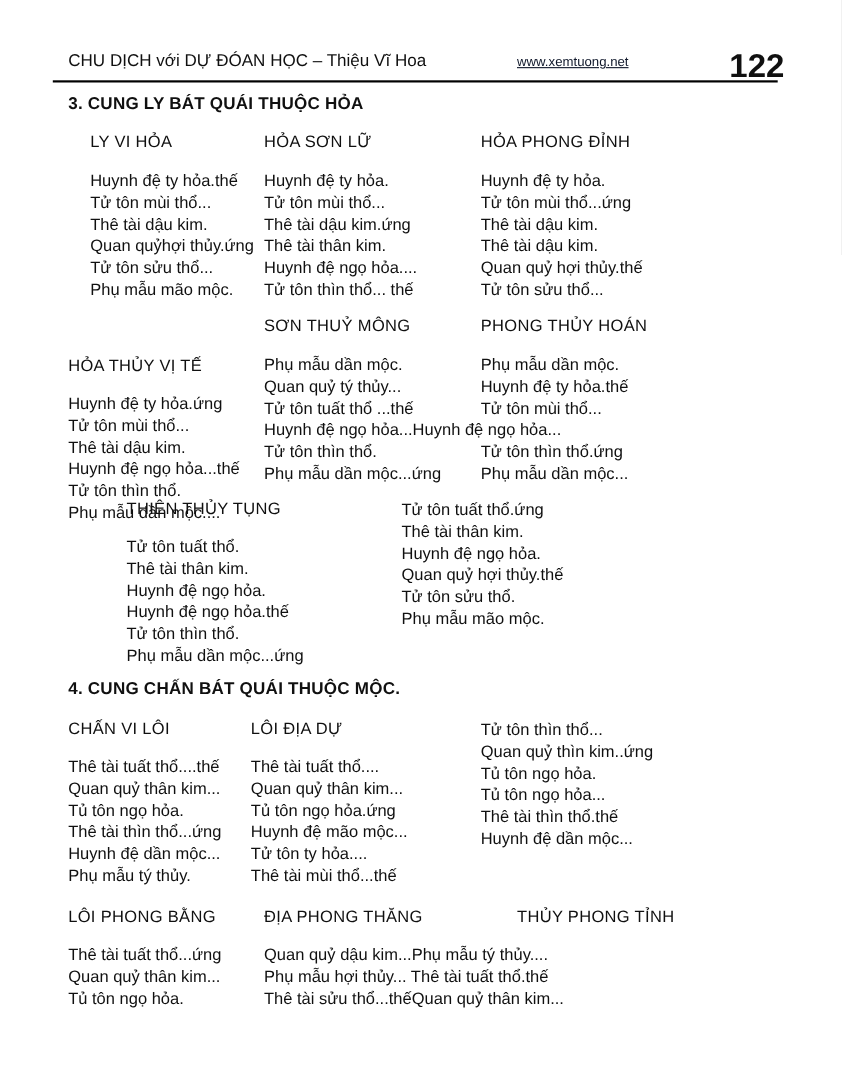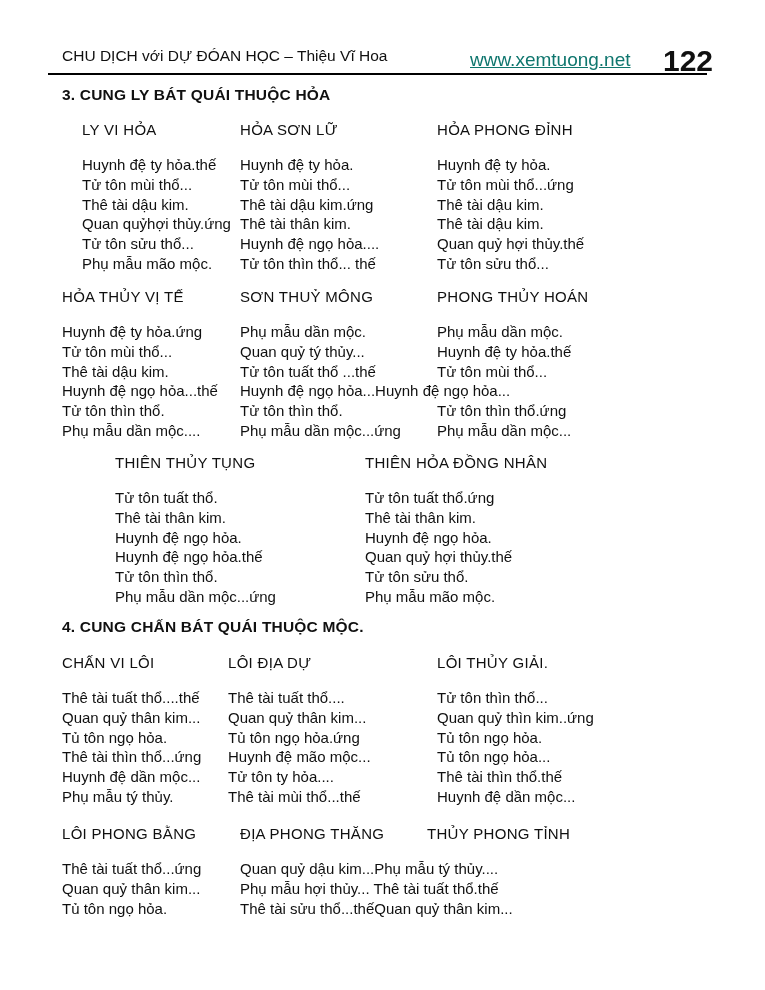--- a/index.html
+++ b/index.html
@@ -7,21 +7,21 @@
     position: relative;
     width: 765px;
     height: 990px;
     background: #ffffff;
     color: #101010;
     font-family: Liberation Sans, sans-serif;
     overflow: hidden;
   }
   .abs { position: absolute; }
   .book-title { font-size: 15.5px; white-space: nowrap; }
-  .website { font-size: 19px; text-decoration: underline; color: #0f766e; white-space: nowrap; }
+  .website { font-size: 12px; text-decoration: underline; color: #0f172a; white-space: nowrap; }
   .pagenum { font-size: 30px; font-weight: bold; white-space: nowrap; }
   .rule { height: 2px; background: #000; }
   .sect-title { font-size: 15.5px; font-weight: bold; white-space: nowrap; letter-spacing: 0.2px; }
   .grp { position: absolute; left: 0; top: 0; width: 765px; }
   .col { position: absolute; top: 0; }
   .hd { font-size: 15px; height: 34px; white-space: nowrap; letter-spacing: 0.3px; }
   .ln { font-size: 15px; height: 19.8px; line-height: 19.8px; white-space: nowrap; }
 </style>
 </head>
 <body>
@@ -59,21 +59,21 @@
       <div class="ln">Huynh đệ ty hỏa.</div>
       <div class="ln">Tử tôn mùi thổ...ứng</div>
       <div class="ln">Thê tài dậu kim.</div>
       <div class="ln">Thê tài dậu kim.</div>
       <div class="ln">Quan quỷ hợi thủy.thế</div>
       <div class="ln">Tử tôn sửu thổ...</div>
     </div>
   </div>
 
   <div class="grp" style="top:288px;">
-    <div class="col" style="left:62px;">
+    <div class="col" style="left:62px;margin-top:36px;">
       <div class="hd">HỎA THỦY VỊ TẾ</div>
       <div class="ln">Huynh đệ ty hỏa.ứng</div>
       <div class="ln">Tử tôn mùi thổ...</div>
       <div class="ln">Thê tài dậu kim.</div>
       <div class="ln">Huynh đệ ngọ hỏa...thế</div>
       <div class="ln">Tử tôn thìn thổ.</div>
       <div class="ln">Phụ mẫu dần mộc....</div>
     </div>
     <div class="col" style="left:240px;">
       <div class="hd">SƠN THUỶ MÔNG</div>
@@ -99,21 +99,20 @@
     <div class="col" style="left:115px;">
       <div class="hd">THIÊN THỦY TỤNG</div>
       <div class="ln">Tử tôn tuất thổ.</div>
       <div class="ln">Thê tài thân kim.</div>
       <div class="ln">Huynh đệ ngọ hỏa.</div>
       <div class="ln">Huynh đệ ngọ hỏa.thế</div>
       <div class="ln">Tử tôn thìn thổ.</div>
       <div class="ln">Phụ mẫu dần mộc...ứng</div>
     </div>
     <div class="col" style="left:365px;">
-      <div class="hd">THIÊN HỎA ĐỒNG NHÂN</div>
       <div class="ln">Tử tôn tuất thổ.ứng</div>
       <div class="ln">Thê tài thân kim.</div>
       <div class="ln">Huynh đệ ngọ hỏa.</div>
       <div class="ln">Quan quỷ hợi thủy.thế</div>
       <div class="ln">Tử tôn sửu thổ.</div>
       <div class="ln">Phụ mẫu mão mộc.</div>
     </div>
   </div>
 
   <span class="abs sect-title" style="left:62px; top:618px;">4. CUNG CHẤN BÁT QUÁI THUỘC MỘC.</span>
@@ -131,21 +130,20 @@
     <div class="col" style="left:228px;">
       <div class="hd">LÔI ĐỊA DỰ</div>
       <div class="ln">Thê tài tuất thổ....</div>
       <div class="ln">Quan quỷ thân kim...</div>
       <div class="ln">Tủ tôn ngọ hỏa.ứng</div>
       <div class="ln">Huynh đệ mão mộc...</div>
       <div class="ln">Tử tôn ty hỏa....</div>
       <div class="ln">Thê tài mùi thổ...thế</div>
     </div>
     <div class="col" style="left:437px;">
-      <div class="hd">LÔI THỦY GIẢI.</div>
       <div class="ln">Tử tôn thìn thổ...</div>
       <div class="ln">Quan quỷ thìn kim..ứng</div>
       <div class="ln">Tủ tôn ngọ hỏa.</div>
       <div class="ln">Tủ tôn ngọ hỏa...</div>
       <div class="ln">Thê tài thìn thổ.thế</div>
       <div class="ln">Huynh đệ dần mộc...</div>
     </div>
   </div>
 
   <div class="grp" style="top:825px;">
@@ -154,18 +152,18 @@
       <div class="ln">Thê tài tuất thổ...ứng</div>
       <div class="ln">Quan quỷ thân kim...</div>
       <div class="ln">Tủ tôn ngọ hỏa.</div>
     </div>
     <div class="col" style="left:240px;">
       <div class="hd">ĐỊA PHONG THĂNG</div>
       <div class="ln">Quan quỷ dậu kim...Phụ mẫu tý thủy....</div>
       <div class="ln">Phụ mẫu hợi thủy... Thê tài tuất thổ.thế</div>
       <div class="ln">Thê tài sửu thổ...thếQuan quỷ thân kim...</div>
     </div>
-    <div class="col" style="left:427px;">
+    <div class="col" style="left:470px;">
       <div class="hd">THỦY PHONG TỈNH</div>
     </div>
   </div>
 
 </div>
 
 </body></html>

